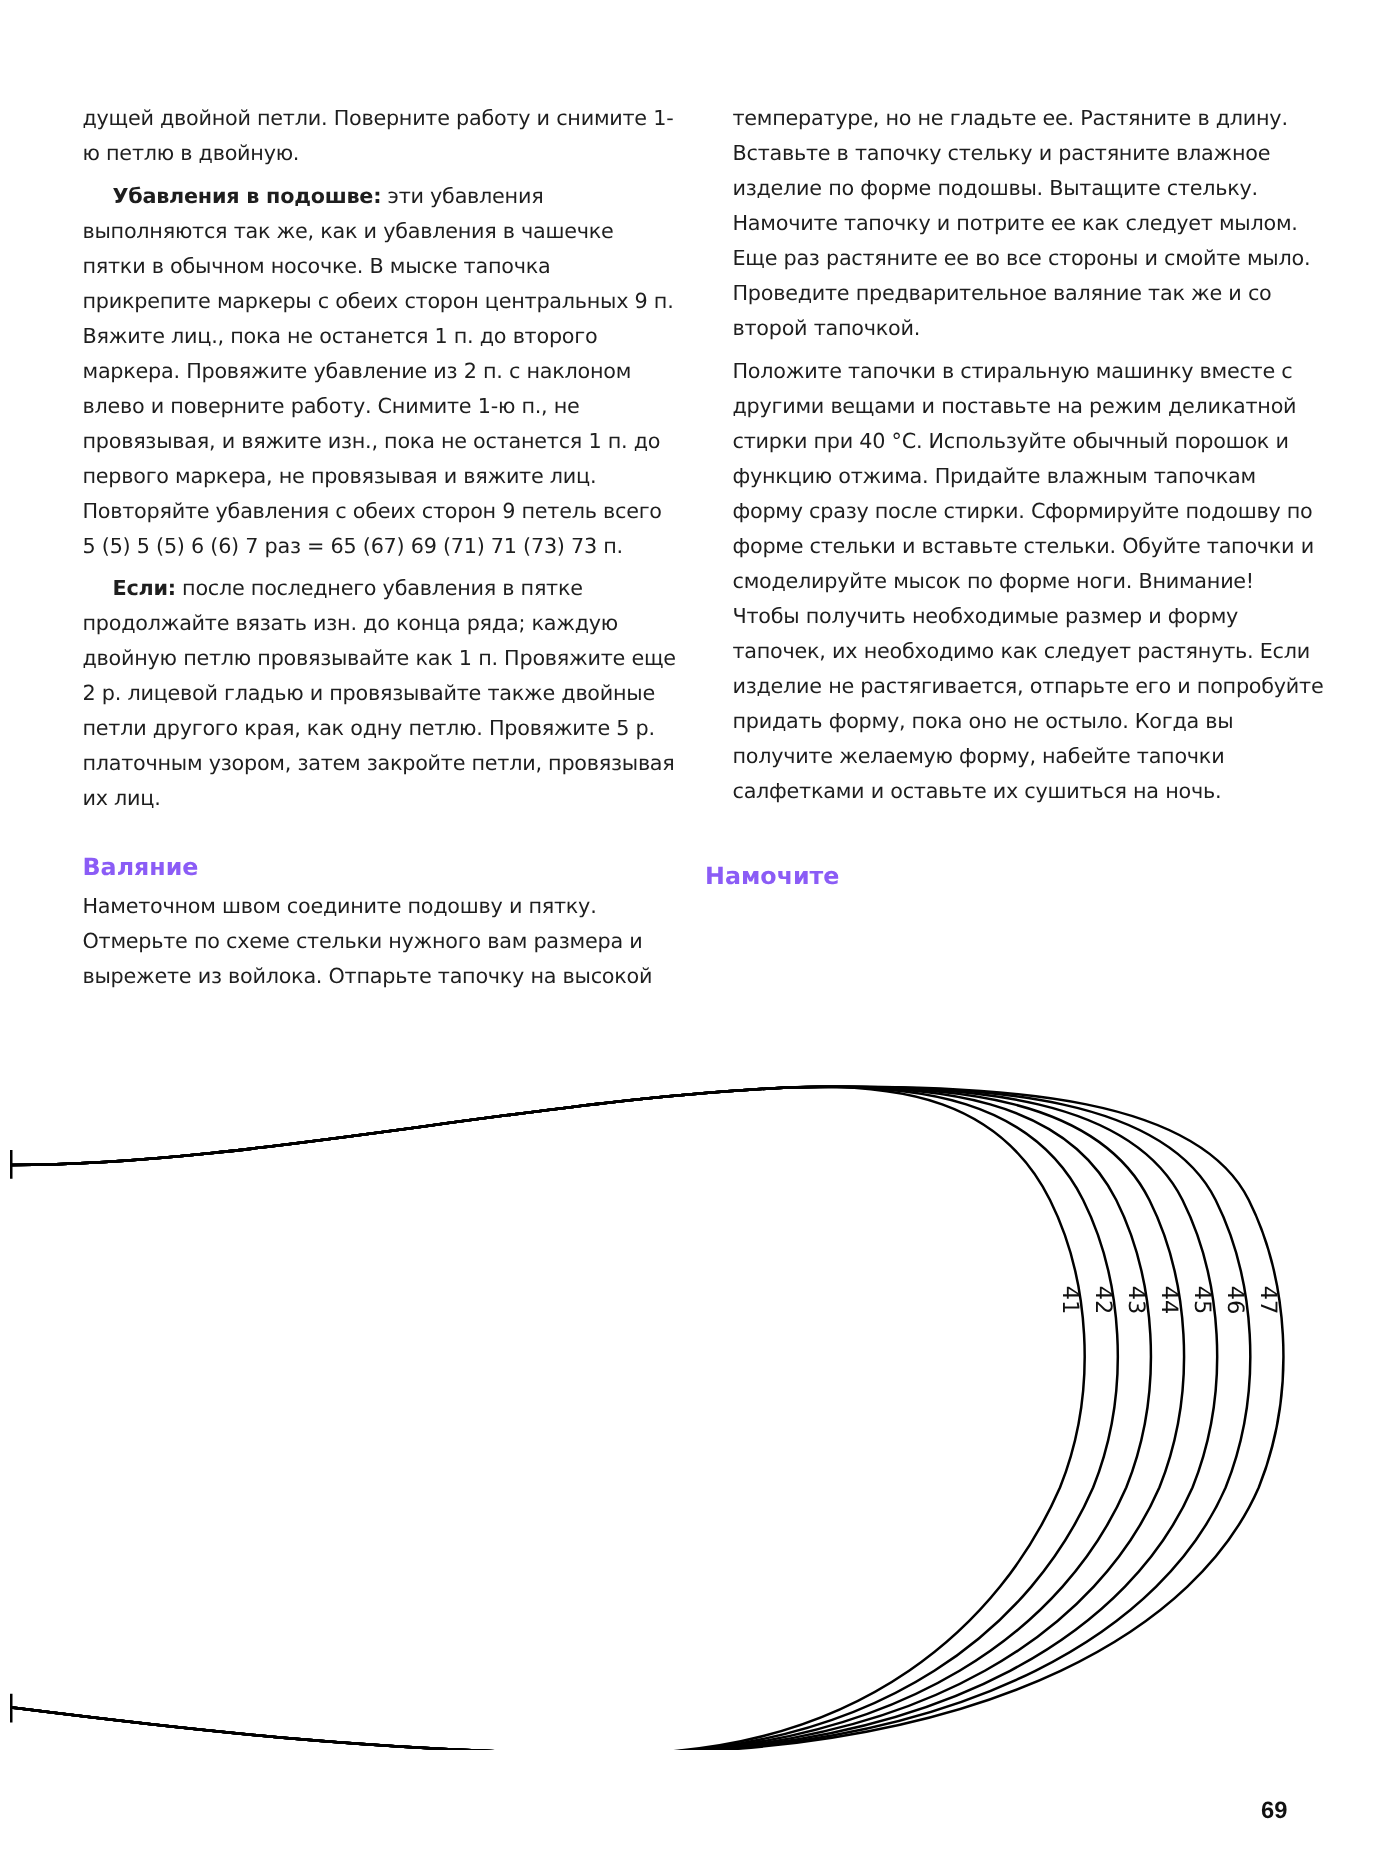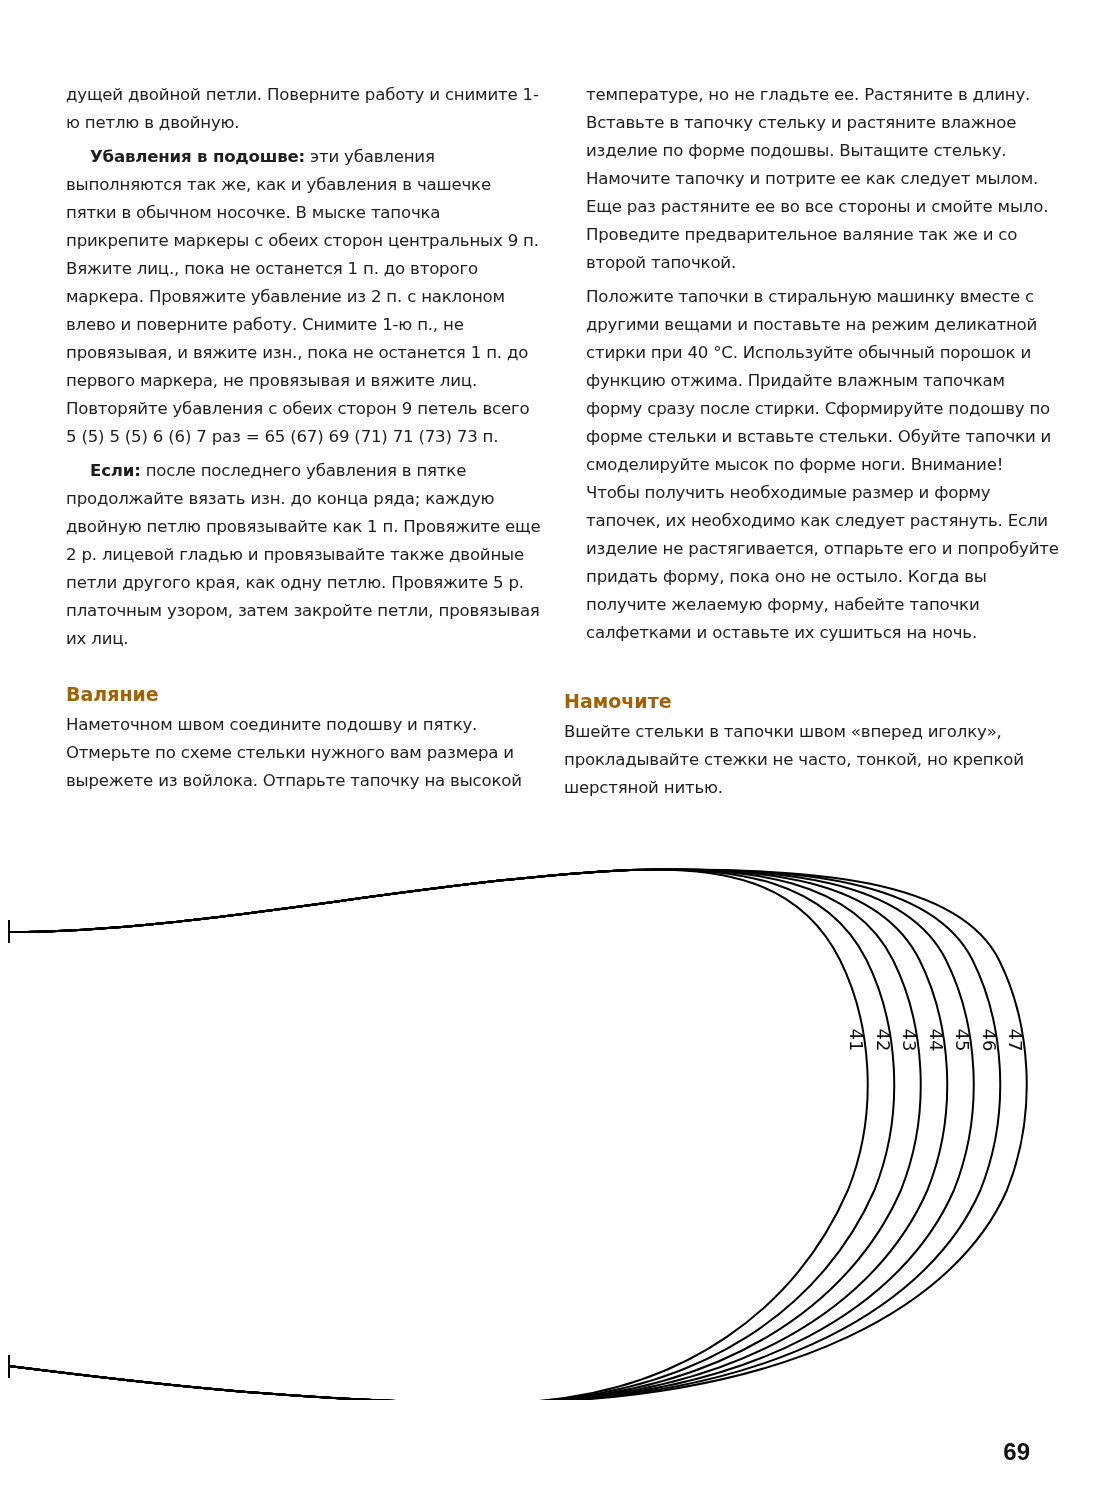--- a/index.html
+++ b/index.html
@@ -10,29 +10,29 @@
     .col {
       position: absolute; width: 475px;
       font-size: 16.6px; line-height: 28px; letter-spacing: -0.2px;
     }
     .col p { margin: 0 0 6px 0; }
     #col-left { left: 66px; top: 81px; }
     #col-right { left: 586px; top: 81px; }
     #sec-left { left: 66px; top: 679px; }
     #sec-right { left: 564px; top: 686px; }
     .sec-title {
-      color: #a16207; font-weight: bold; font-size: 19px;
+      color: #8b5cf6; font-weight: bold; font-size: 19px;
       line-height: 30px; margin: 0 0 2px 0; letter-spacing: 0;
     }
     .bold { font-weight: bold; margin-left: 24px; }
     #diagram { position: absolute; left: 0; top: 840px; }
     #page-number {
       position: absolute; right: 81px; top: 1438px;
       font-family: "Liberation Sans", sans-serif; font-weight: bold;
-      font-size: 24px; color: #111;
+      font-size: 19px; color: #111;
     }
   </style>
 </head>
 <body>
 
 <div id="col-left" class="col">
   <p>дущей двойной петли. Поверните работу и снимите 1-ю петлю в двойную.</p>
   <p><span class="bold">Убавления в подошве:</span><span> эти убавления выполняются так же, как и убавления в чашечке пятки в обычном носочке. В мыске тапочка прикрепите маркеры с обеих сторон центральных 9 п. Вяжите лиц., пока не останется 1 п. до второго маркера. Провяжите убавление из 2 п. с наклоном влево и поверните работу. Снимите 1-ю п., не провязывая, и вяжите изн., пока не останется 1 п. до первого маркера, не провязывая и вяжите лиц. Повторяйте убавления с обеих сторон 9 петель всего 5 (5) 5 (5) 6 (6) 7 раз = 65 (67) 69 (71) 71 (73) 73 п.</span></p>
   <p><span class="bold">Если:</span><span> после последнего убавления в пятке продолжайте вязать изн. до конца ряда; каждую двойную петлю провязывайте как 1 п. Провяжите еще 2 р. лицевой гладью и провязывайте также двойные петли другого края, как одну петлю. Провяжите 5 р. платочным узором, затем закройте петли, провязывая их лиц.</span></p>
 </div>
@@ -42,21 +42,20 @@
   <p>Положите тапочки в стиральную машинку вместе с другими вещами и поставьте на режим деликатной стирки при 40 °C. Используйте обычный порошок и функцию отжима. Придайте влажным тапочкам форму сразу после стирки. Сформируйте подошву по форме стельки и вставьте стельки. Обуйте тапочки и смоделируйте мысок по форме ноги. Внимание! Чтобы получить необходимые размер и форму тапочек, их необходимо как следует растянуть. Если изделие не растягивается, отпарьте его и попробуйте придать форму, пока оно не остыло. Когда вы получите желаемую форму, набейте тапочки салфетками и оставьте их сушиться на ночь.</p>
 </div>
 
 <div id="sec-left" class="col">
   <h2 class="sec-title">Валяние</h2>
   <p>Наметочном швом соедините подошву и пятку. Отмерьте по схеме стельки нужного вам размера и вырежете из войлока. Отпарьте тапочку на высокой</p>
 </div>
 
 <div id="sec-right" class="col">
   <h2 class="sec-title">Намочите</h2>
-  <p>Вшейте стельки в тапочки швом «вперед иголку», прокладывайте стежки не часто, тонкой, но крепкой шерстяной нитью.</p>
 </div>
 
 <svg id="diagram" width="1111" height="560" viewBox="0 0 1111 560">
   <g id="diagram-static" fill="none" stroke="#000" stroke-width="2">
     <line x1="9" y1="80" x2="9" y2="103"></line>
     <line x1="9" y1="515" x2="9" y2="538"></line>
   </g>
   <g id="curves" fill="none" stroke="#000" stroke-width="2">
       <path d="M 9 92 C 200 92, 420 40, 630 30 C 720 26, 800 40, 840 120 C 870 180, 880 270, 848 350 C 800 460, 690 560, 500 563 C 300 563, 120 540, 9 526"></path>
       <path d="M 9 92 C 200 92, 420 40, 630 30 C 735.9 26, 826.5 40, 866.5 120 C 896.5 180, 906.5 270, 874.5 350 C 826.5 460, 708.55 560, 500 563 C 300 563, 120 540, 9 526"></path>

